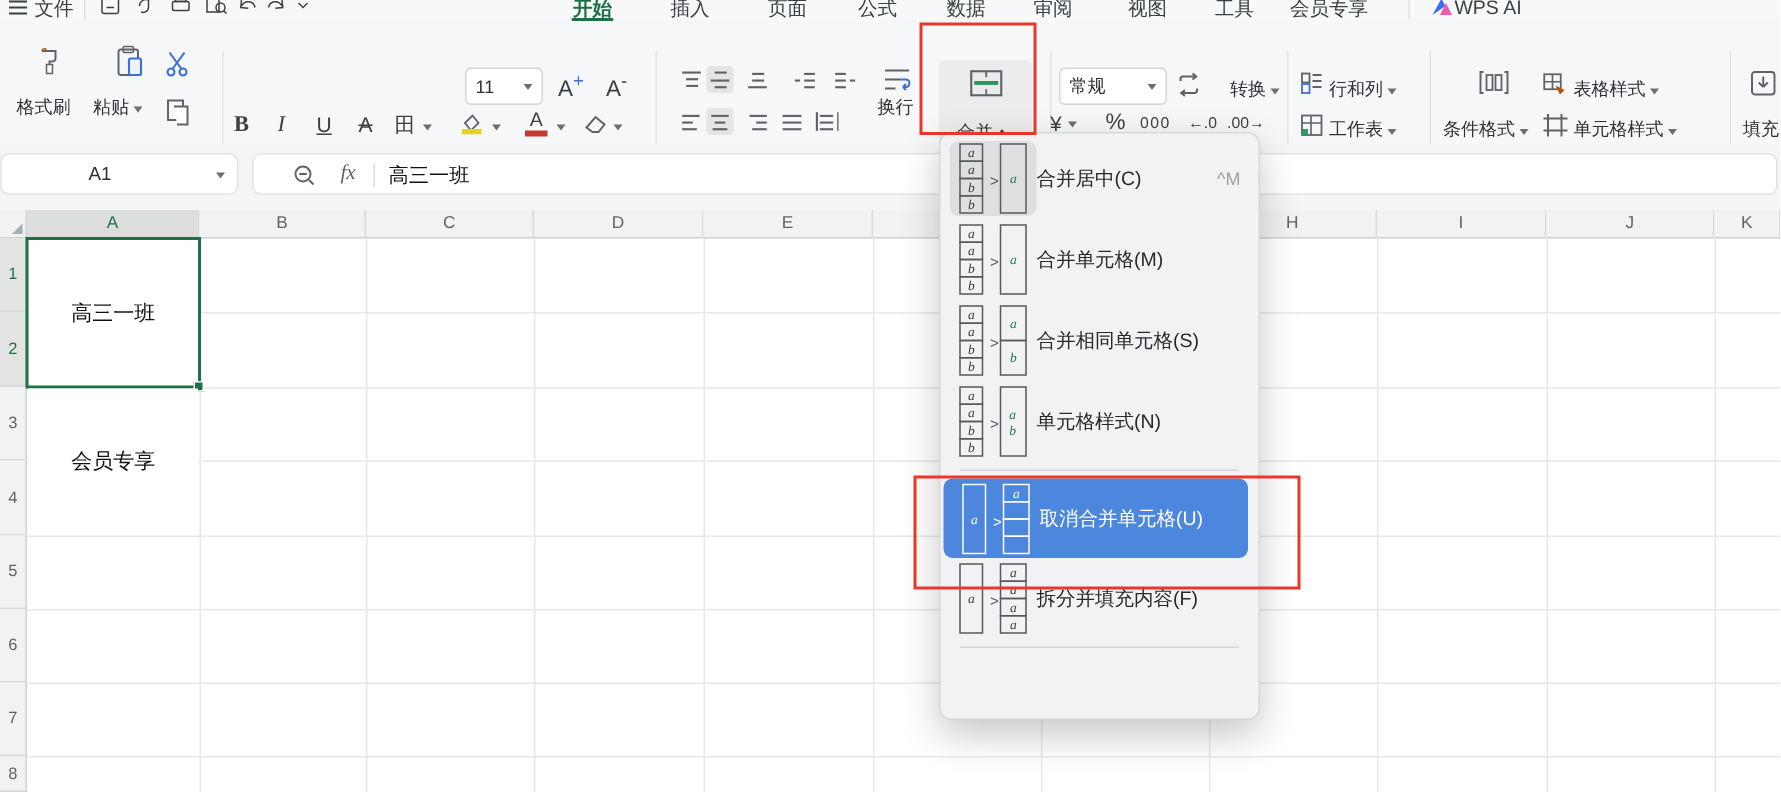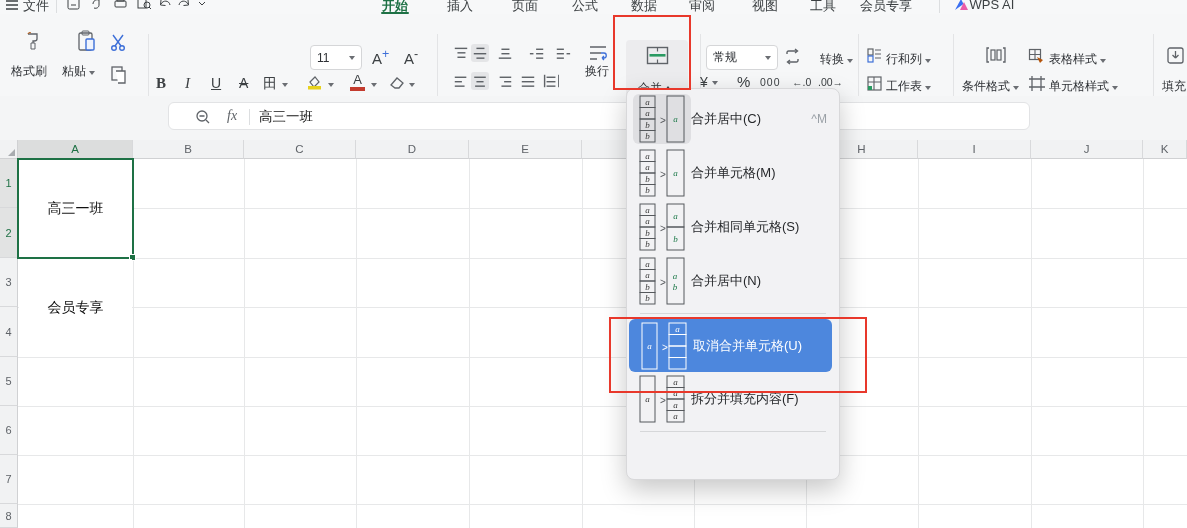--- a/index.html
+++ b/index.html
@@ -310,21 +310,25 @@
     <div class="lbl" style="left:1049px;top:64px"><span>单元格样式</span> <span class="cv"></span></div>
     <div class="rdiv" style="left:1153px"></div>
     <svg class="abs" style="left:1166px;top:32px" width="19" height="19" viewBox="0 0 19 19">
         <rect x="2" y="2" width="15" height="15" rx="2" stroke="#5f6368" stroke-width="1.3" fill="none"></rect>
         <path d="M9.5 5v7m0 0l-3-3m3 3l3-3" stroke="#5f6368" stroke-width="1.3" fill="none"></path>
       </svg>
     <div class="lbl" style="left:1162px;top:64px">填充</div>
   </div>
 
   <div class="fstrip">
-    <div class="fbox" style="left:168px;top:6px;width:862px;height:28px">
+    <div class="fbox" style="left:0px;top:6px;width:159px;height:28px">
+      <div class="abs nw" style="left:58px;top:6px;font-size:12.5px;color:#2e3135">A1</div>
+      <span class="cv abs" style="left:143px;top:12px"></span>
+    </div>
+    <div class="fbox" style="left:168px;top:6px;width:1017px;height:28px">
       <svg class="abs" style="left:26px;top:6px" width="16" height="16" viewBox="0 0 16 16">
           <circle cx="7" cy="7" r="5" stroke="#5f6368" stroke-width="1.3" fill="none"></circle>
           <path d="M4.5 7h5M11 11l3 3" stroke="#5f6368" stroke-width="1.3"></path>
         </svg>
       <div class="abs" style="left:58px;top:5px;font-family:'Liberation Serif',serif;font-style:italic;font-size:14px;color:#5f6368">fx</div>
       <div class="vdiv" style="left:80px;top:6px;height:16px"></div>
       <div class="abs nw" style="left:90px;top:5px;font-family:'Liberation Serif','DejaVu Serif',serif;font-size:13.5px;color:#111">高三一班</div>
     </div>
   </div>
 
@@ -443,21 +447,21 @@
             <rect x="4" y="24" width="15" height="11.5" fill="none" stroke="#55585c" stroke-width="1"></rect>
             <text x="11.5" y="32.75" text-anchor="middle" font-size="9" font-style="italic" font-family="Liberation Serif,DejaVu Serif,serif" fill="#3a3a3a">b</text>
             <rect x="4" y="35.5" width="15" height="11.5" fill="none" stroke="#55585c" stroke-width="1"></rect>
             <text x="11.5" y="44.25" text-anchor="middle" font-size="9" font-style="italic" font-family="Liberation Serif,DejaVu Serif,serif" fill="#3a3a3a">b</text>
             <text x="24" y="29" font-size="10" fill="#55585c" font-family="Liberation Sans,sans-serif">&gt;</text>
             <rect x="31" y="1" width="17" height="46" fill="none" stroke="#55585c" stroke-width="1"></rect>
             <text x="39" y="22" text-anchor="middle" font-size="9" font-style="italic" font-family="Liberation Serif,serif" fill="#1e7a4a">a</text>
             <text x="39" y="33" text-anchor="middle" font-size="9" font-style="italic" font-family="Liberation Serif,serif" fill="#1e7a4a">b</text>
           </svg>
         </div>
-        <span class="mlabel">合并居中(N)</span>
+        <span class="mlabel">单元格样式(N)</span>
       </div>
       <div class="msep"></div>
       <div class="mi hl" style="background: rgb(77, 135, 221);">
         <div class="ibx">
           <svg width="52" height="48" viewBox="0 0 52 48">
             <rect x="4" y="1" width="15" height="46" fill="none" stroke="#fff" stroke-width="1"></rect>
             <text x="11.5" y="27" text-anchor="middle" font-size="9" font-style="italic" font-family="Liberation Serif,DejaVu Serif,serif" fill="#fff">a</text>
             <text x="24" y="29" font-size="10" fill="#fff" font-family="Liberation Sans,sans-serif">&gt;</text>
             <rect x="31" y="1" width="17" height="11.5" fill="none" stroke="#fff" stroke-width="1"></rect>
             <text x="39.5" y="9.75" text-anchor="middle" font-size="9" font-style="italic" font-family="Liberation Serif,DejaVu Serif,serif" fill="#fff">a</text>

